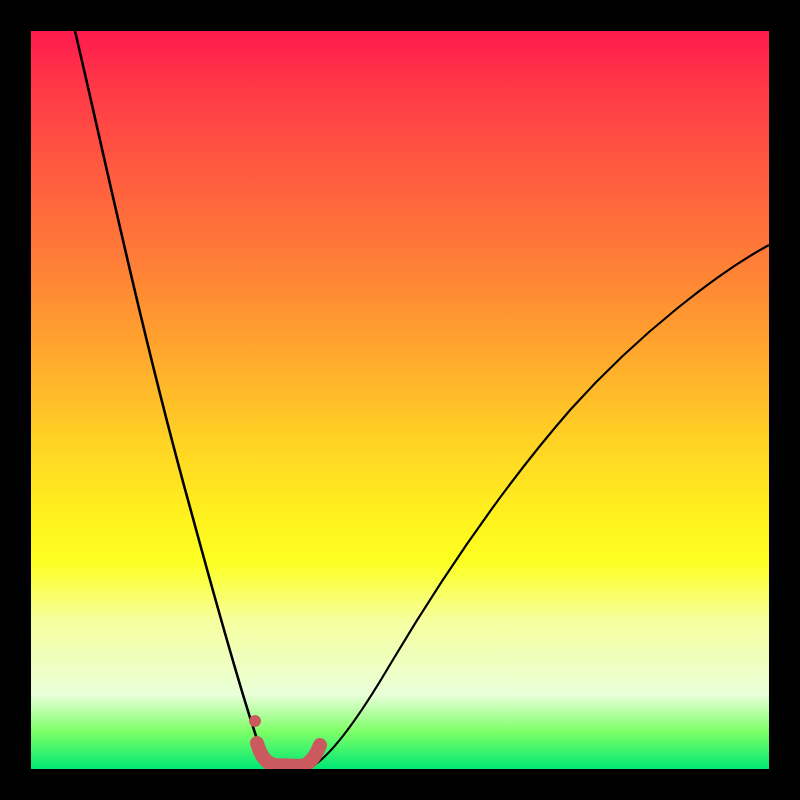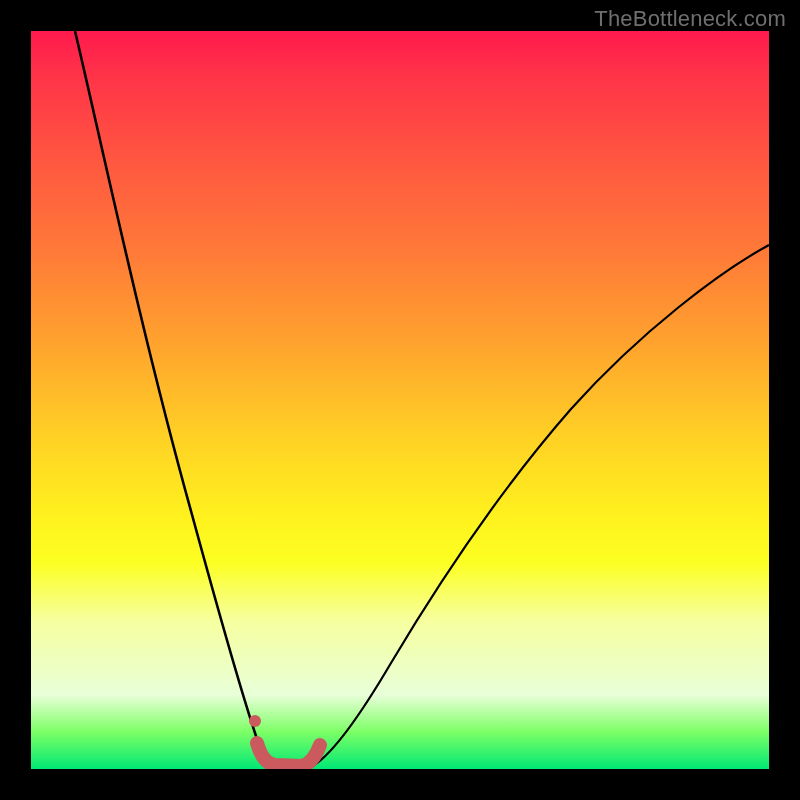--- a/index.html
+++ b/index.html
@@ -63,21 +63,20 @@
     left: 0;
     top: 0;
     width: 738px;
     height: 738px;
   }
 </style>
 </head>
 <body>
 
 <div class="frame">
-  <div class="watermark">TheBottleneck.com</div>
 
   <div class="plot-area">
     <div class="gradient-bg"></div>
 
     <svg class="curves" viewBox="0 0 738 738" preserveAspectRatio="none">
 
       <path d="M 44 0
                C 70 110, 110 300, 160 480
                C 190 590, 210 660, 225 705
                C 232 723, 238 732, 245 736" fill="none" stroke="#000" stroke-width="2.6"></path>

